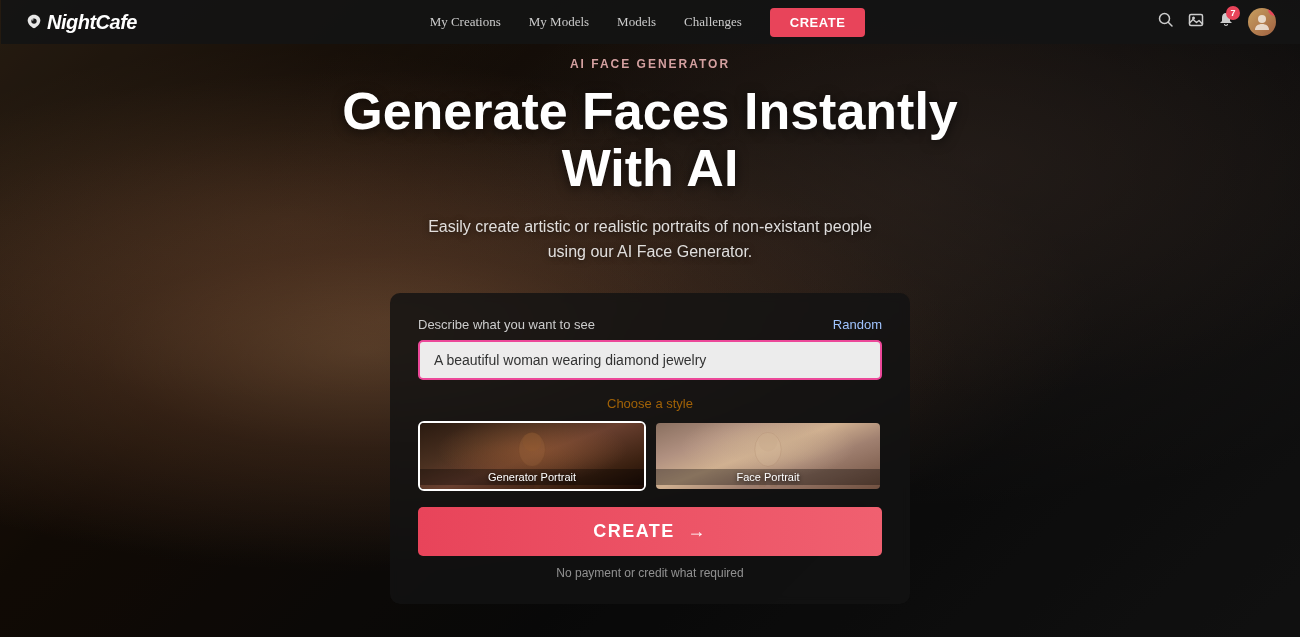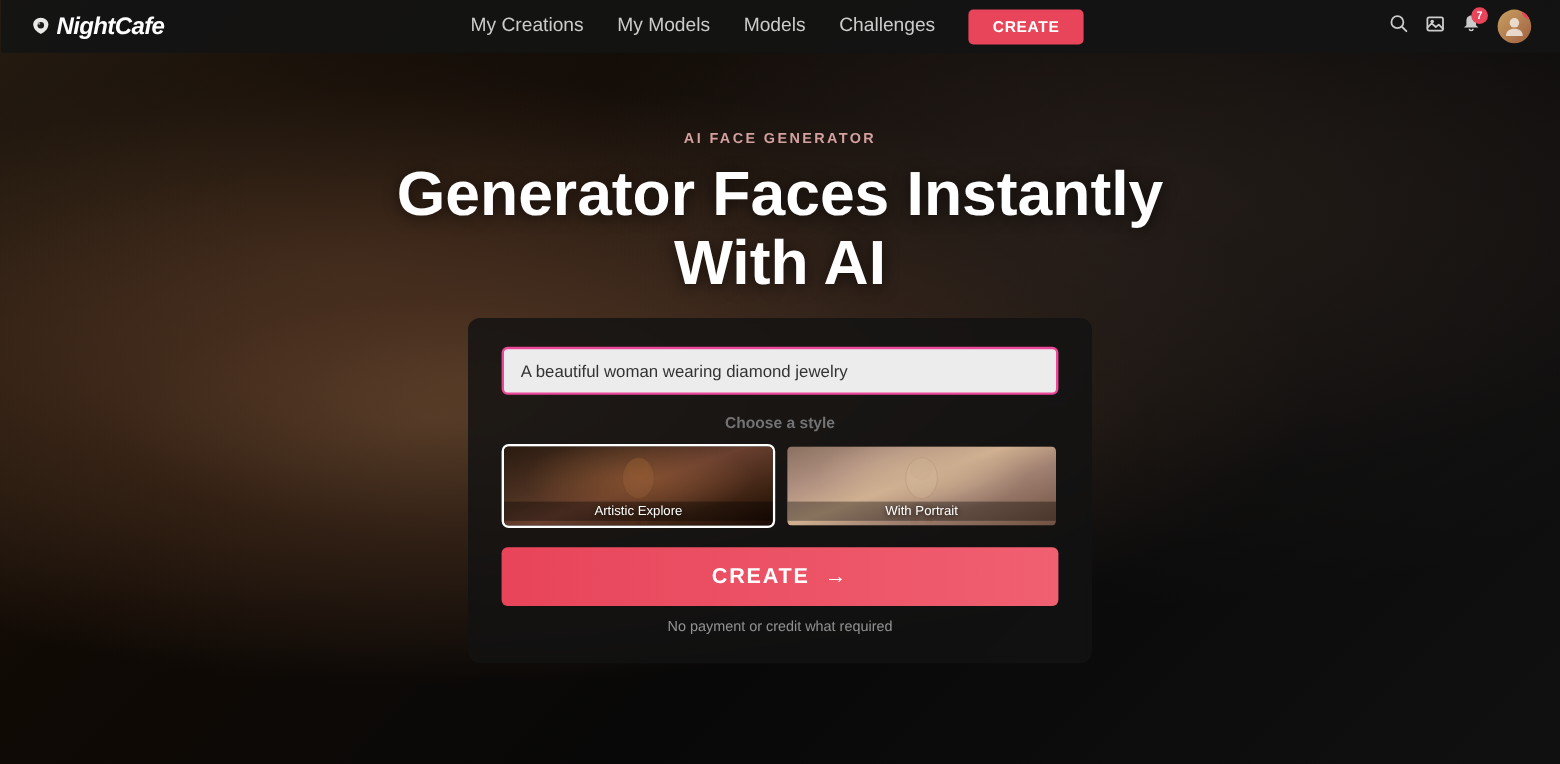--- a/index.html
+++ b/index.html
@@ -79,24 +79,25 @@
     }
 
     .navbar-nav {
       display: flex;
       align-items: center;
       gap: 28px;
     }
 
     .nav-link {
       color: #ccc;
-      font-size: 16px;
+      font-size: 13px;
       font-weight: 500;
       text-decoration: none;
       cursor: pointer;
+      font-family: Liberation Serif, serif;
     }
 
     .nav-create-btn {
       background: #e8445a;
       color: #fff;
       border: none;
       padding: 7px 20px;
       border-radius: 4px;
       font-size: 13px;
       font-weight: 700;
@@ -228,23 +229,23 @@
       border: 2px solid #ec4899;
       border-radius: 5px;
       padding: 10px 14px;
       font-size: 14px;
       color: #333;
       outline: none;
       margin-bottom: 16px;
     }
 
     .style-label {
-      color: #737373;
+      color: #a16207;
       font-size: 13px;
-      font-weight: 700;
+      font-weight: 400;
       margin-bottom: 10px;
     }
 
     .style-grid {
       display: flex;
       gap: 8px;
       margin-bottom: 16px;
     }
 
     .style-card {
@@ -391,55 +392,63 @@
         <path d="M3 18 C3 14 6 12 10 12 C14 12 17 14 17 18" fill="rgba(255,255,255,0.7)"></path>
       </svg>
       <span class="badge">5</span>
     </div>
   </div>
 </nav>
 
 <div class="hero-content">
   <div class="hero-inner">
     <div class="subtitle-tag">AI FACE GENERATOR</div>
-    <h1 class="hero-title">Generator Faces Instantly With AI</h1>
+    <h1 class="hero-title">Generate Faces Instantly With AI</h1>
+    <p class="hero-desc">
+      <span>Easily create artistic or realistic portraits of non-existant people</span><br>
+      <span>using our AI Face Generator.</span>
+    </p>
 
     <div class="form-area">
+      <div class="describe-label-row">
+        <span class="describe-label">Describe what you want to see</span>
+        <a class="random-link">Random</a>
+      </div>
       <input class="describe-input" type="text" value="A beautiful woman wearing diamond jewelry" style="">
 
       <div class="style-label">Choose a style</div>
 
       <div class="style-grid">
 
         <div class="style-card active">
           <div class="style-artistic" style="width:100%;height:100%;position:relative;">
             <div class="style-face-artistic"></div>
 
             <svg style="position:absolute;top:0;left:0;width:100%;height:100%;opacity:0.5" viewBox="0 0 90 70">
               <ellipse cx="45" cy="28" rx="14" ry="18" fill="rgba(180,120,70,0.4)" stroke="rgba(100,60,30,0.3)" stroke-width="1"></ellipse>
               <ellipse cx="45" cy="20" rx="10" ry="10" fill="rgba(160,100,50,0.5)"></ellipse>
               <line x1="35" y1="55" x2="40" y2="68" stroke="rgba(100,60,30,0.3)" stroke-width="6" stroke-linecap="round"></line>
               <line x1="55" y1="55" x2="50" y2="68" stroke="rgba(100,60,30,0.3)" stroke-width="6" stroke-linecap="round"></line>
             </svg>
           </div>
-          <span class="style-name">Artistic Explore</span>
+          <span class="style-name">Generator Portrait</span>
         </div>
 
 
         <div class="style-card">
           <div class="style-color" style="width:100%;height:100%;position:relative;">
             <div class="style-face-color"></div>
             <svg style="position:absolute;top:0;left:0;width:100%;height:100%;opacity:0.5" viewBox="0 0 90 70">
               <ellipse cx="45" cy="28" rx="14" ry="18" fill="rgba(220,190,160,0.45)" stroke="rgba(140,100,70,0.3)" stroke-width="1"></ellipse>
               <ellipse cx="45" cy="20" rx="10" ry="10" fill="rgba(200,170,140,0.55)"></ellipse>
               <rect x="35" y="50" width="8" height="18" rx="3" fill="rgba(140,100,70,0.3)"></rect>
               <rect x="47" y="50" width="8" height="18" rx="3" fill="rgba(140,100,70,0.3)"></rect>
             </svg>
           </div>
-          <span class="style-name">With Portrait</span>
+          <span class="style-name">Face Portrait</span>
         </div>
       </div>
 
       <button class="create-btn">
         <span>CREATE</span>
         <span class="arrow-icon">→</span>
       </button>
 
       <div class="no-payment-text">No payment or credit what required</div>
     </div>

